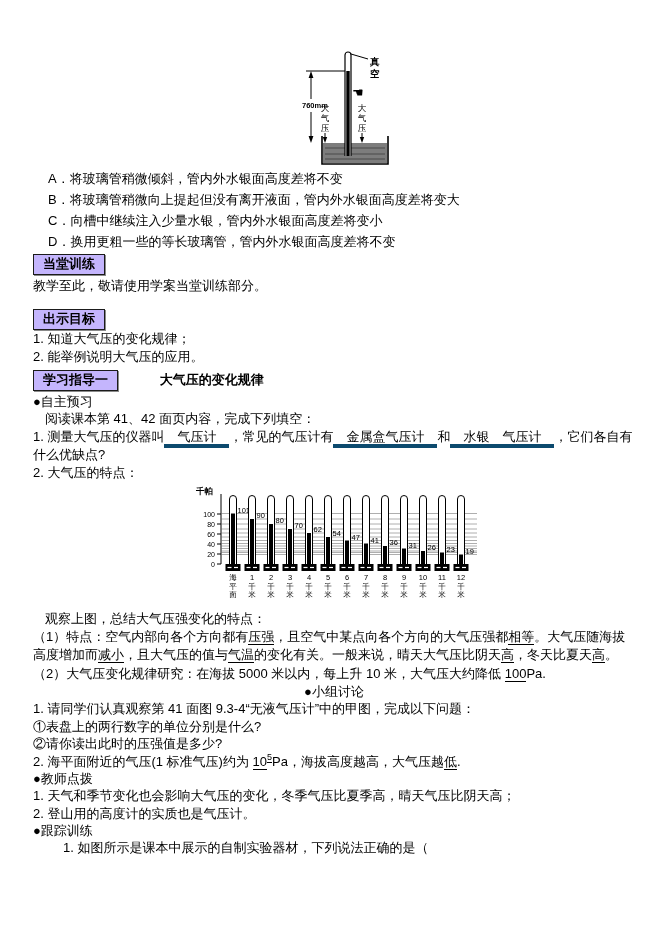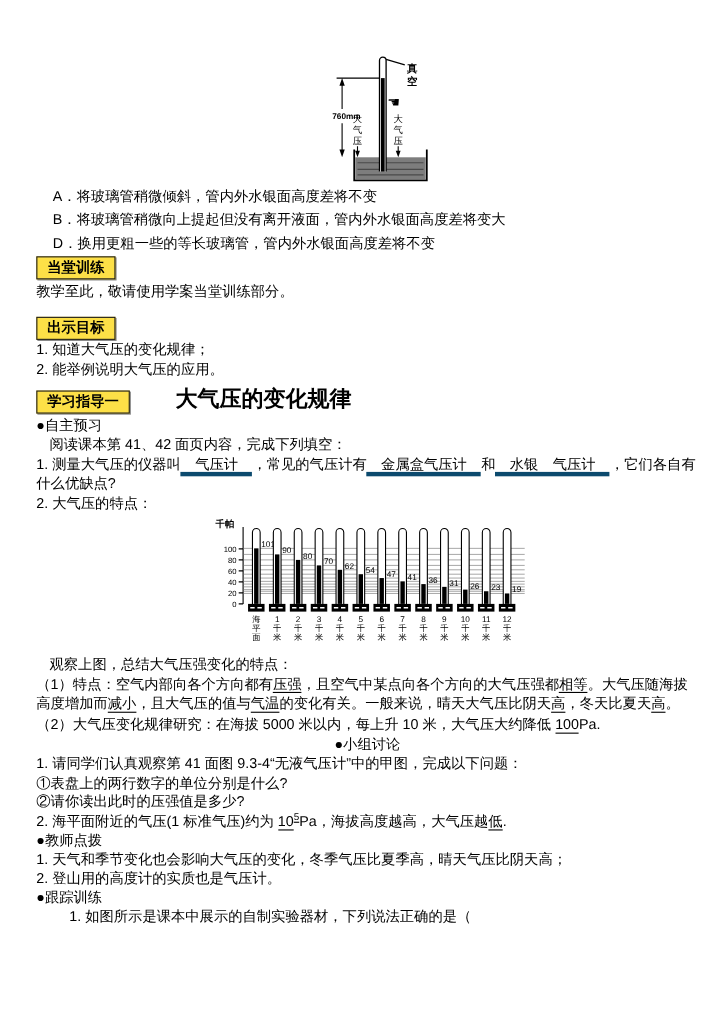--- a/index.html
+++ b/index.html
@@ -1,29 +1,29 @@
 <!DOCTYPE html>
 <html><head>
 <meta charset="utf-8">
 <style>
   html,body{margin:0;padding:0;background:#e8e8e8;}
   .page{width:661px;height:935px;background:#ffffff;color:#000;box-sizing:border-box;
         padding:44px 26px 0 33px;font-family:"Liberation Sans",sans-serif;font-size:13px;
         position:relative;overflow:hidden;}
-  .hdr{display:inline-block;background:#fde047;border:1px solid #1b1b1b;box-shadow:1px 1px 0 #8a8a8a;
+  .hdr{display:inline-block;background:#c4b5fd;border:1px solid #1b1b1b;box-shadow:1px 1px 0 #8a8a8a;
        padding:0 9px 1px 9px;font-weight:bold;font-size:13px;font-family:"Liberation Serif",serif;}
   .opt{padding-left:15px;line-height:21px;}
   .para{line-height:18px;}
   .item{line-height:17.5px;}
   .u{border-bottom:1px solid #000;}
   .blank{border-bottom:4px solid #0c4a6e;padding:0 13px;}
   sup{font-size:9px;line-height:0;}
   .lesson-title{text-align:center;font-weight:bold;font-size:14.5px;margin-top:28px;}
   .guide-row{margin-top:5px;}
-  .guide-title{font-weight:bold;font-size:20px;margin-left:38px;}
+  .guide-title{font-weight:bold;font-size:13px;margin-left:38px;}
   .bullet-line{line-height:17px;font-weight:bold;}
   .indent{padding-left:12px;}
   .indent2{padding-left:30px;}
   .mt2{margin-top:2px;} .mt4{margin-top:4px;} .mt14{margin-top:14px;} .mt10{margin-top:2px;}
   svg text{font-family:"Liberation Sans",sans-serif;}
 </style>
 </head>
 <body>
 
 <div class="page">
@@ -65,20 +65,21 @@
       <text x="60" y="77">气</text>
       <text x="60" y="87">压</text>
     </g>
     <line x1="60" y1="89" x2="60" y2="96" stroke="#000" stroke-width="1"></line>
     <polygon points="60,99 57.8,93 62.2,93" fill="#000"></polygon>
   </svg>
 
   <div>
     <div class="opt">A．将玻璃管稍微倾斜，管内外水银面高度差将不变</div>
     <div class="opt">B．将玻璃管稍微向上提起但没有离开液面，管内外水银面高度差将变大</div>
+    <div class="opt">C．向槽中继续注入少量水银，管内外水银面高度差将变小</div>
     <div class="opt">D．换用更粗一些的等长玻璃管，管内外水银面高度差将不变</div>
   </div>
 
   <div class="mt2"><span class="hdr">当堂训练</span></div>
   <div class="para mt2">教学至此，敬请使用学案当堂训练部分。</div>
 
 
   <div class="mt14"><span class="hdr">出示目标</span></div>
   <div class="item">1. 知道大气压的变化规律；</div>
   <div class="item">2. 能举例说明大气压的应用。</div>

